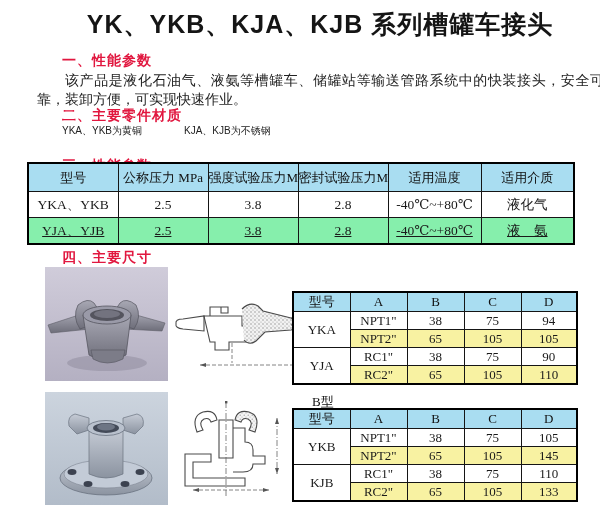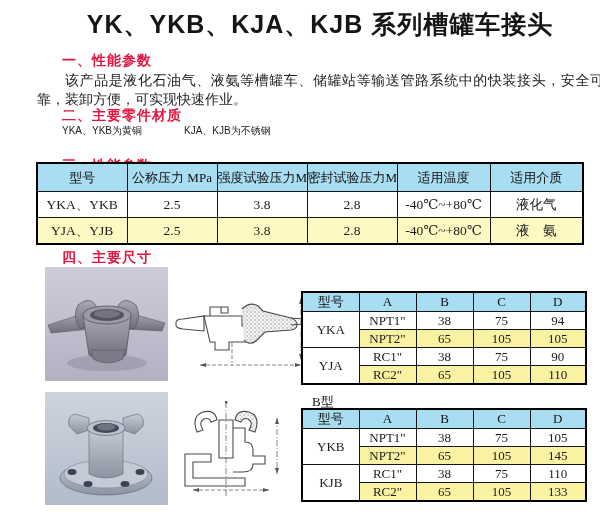--- a/index.html
+++ b/index.html
@@ -15,31 +15,31 @@
   .sec-head{
     font-size:14px;font-weight:bold;color:#e1173f;letter-spacing:1px;white-space:nowrap;
   }
   .body-text{
     left:17px;width:567px;font-size:14px;line-height:19px;color:#222;
     text-indent:2em;text-align:justify;
   }
   .materials{left:42px;font-size:10px;color:#222;white-space:nowrap;}
   .materials .gap{display:inline-block;width:42px;}
 
-  table{border-collapse:collapse;table-layout:fixed;margin-left:9px;}
+  table{border-collapse:collapse;table-layout:fixed;}
   td,th{border:1px solid #151515;text-align:center;vertical-align:middle;
         font-family:"Liberation Serif","DejaVu Serif",serif;font-weight:normal;
         overflow:hidden;white-space:nowrap;padding:0;}
   .perf-table{left:27px;top:162px;width:546px;border:2px solid #000;}
   .perf-table th{height:27px;background:#a9ddf1;font-size:13px;color:#111;}
   .perf-table td{height:25px;font-size:13.5px;color:#1a1a1a;}
   .dim-table{width:284px;border:2px solid #000;}
   .dim-table th{height:18px;background:#a9ddf1;font-size:13px;color:#111;}
   .dim-table td{height:17px;font-size:13px;color:#1a1a1a;}
-  .row-yellow td{background:#fef9c3;}
+  .row-yellow td{background:#86efac;text-decoration:underline;}
   td.cell-white{background:#fff;}
   td.cell-yellow{background:#f8f2a2;}
   .medium-cell{color:#2e3e75;}
   .dim-label{font-family:"Liberation Serif","DejaVu Serif",serif;font-size:13px;color:#111;}
 
   .photo{border:0;}
   .photo svg,.drawing svg{display:block;}
 </style>
 </head>
 <body>

